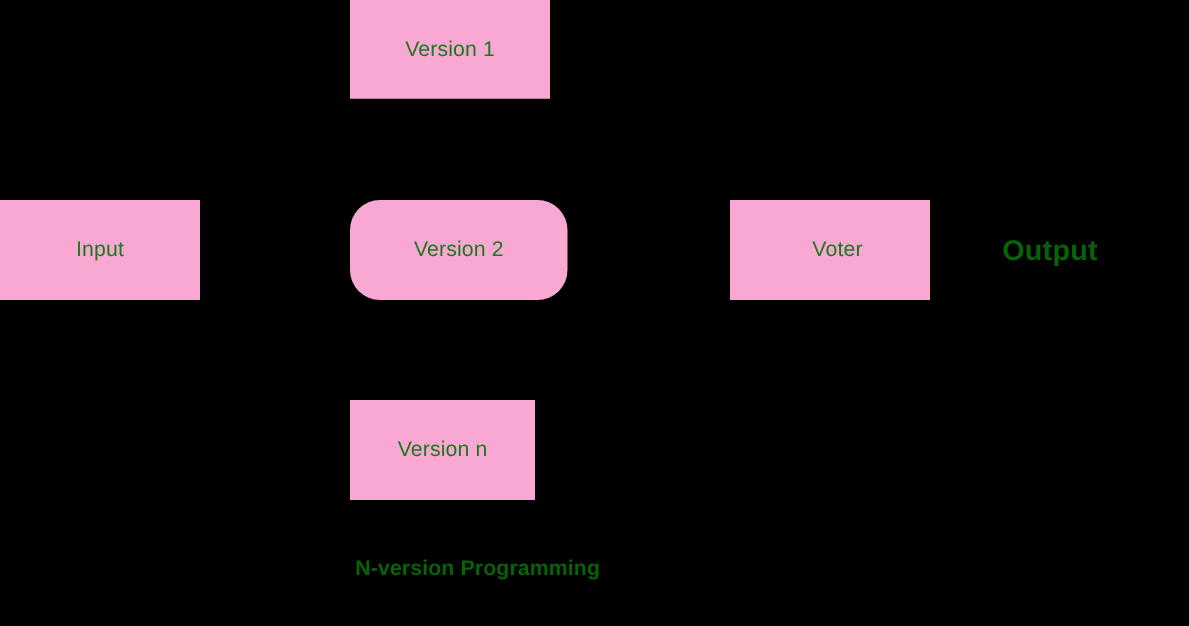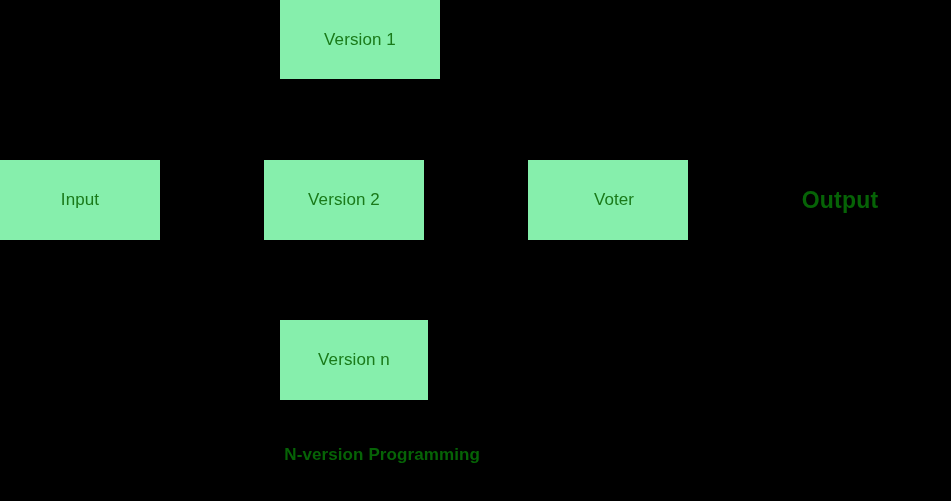--- a/index.html
+++ b/index.html
@@ -19,21 +19,21 @@
   .connectors {
     position: absolute;
     left: 0;
     top: 0;
     width: 951px;
     height: 501px;
     pointer-events: none;
   }
   .node {
     position: absolute;
-    background: #86efac;
+    background: #f9a8d4;
     box-sizing: border-box;
     display: flex;
     align-items: center;
     justify-content: center;
   }
   .node .node-label {
     color: #1a7a1a;
     font-size: 17px;
     font-family: "Liberation Sans", sans-serif;
     font-weight: 400;
@@ -65,22 +65,22 @@
     color: #066306;
     font-size: 17px;
     font-family: "Liberation Sans", sans-serif;
     font-weight: 600;
     letter-spacing: 0.1px;
   }
 
   
   #node-version-1 { left: 280px; top: 0px;   width: 160px; height: 79px; }
   #node-input     { left: 0px;   top: 160px; width: 160px; height: 80px; }
-  #node-version-2 { left: 264px; top: 160px; width: 160px; height: 80px; }
-  #node-voter     { left: 528px; top: 160px; width: 160px; height: 80px; padding-left: 12px; }
+  #node-version-2 { left: 280px; top: 160px; width: 174px; height: 80px; border-radius: 24px; }
+  #node-voter     { left: 584px; top: 160px; width: 160px; height: 80px; padding-left: 12px; }
   #node-version-n { left: 280px; top: 320px; width: 148px; height: 80px; }
   #label-output   { left: 760px; top: 180px; width: 160px; height: 40px; }
   #diagram-caption{ left: 280px; top: 440px; width: 200px; height: 30px; }
 </style>
 </head>
 <body>
 
 <div id="canvas">
 
   <svg class="connectors" viewBox="0 0 951 501" xmlns="http://www.w3.org/2000/svg">

